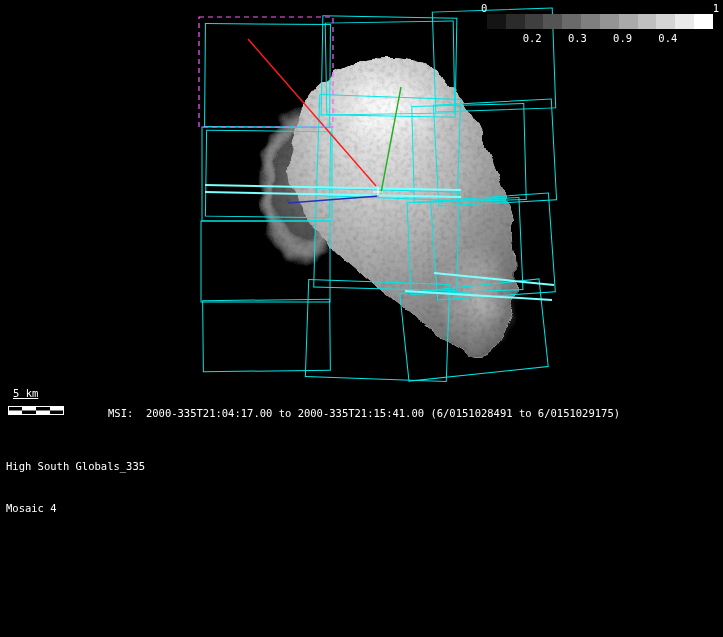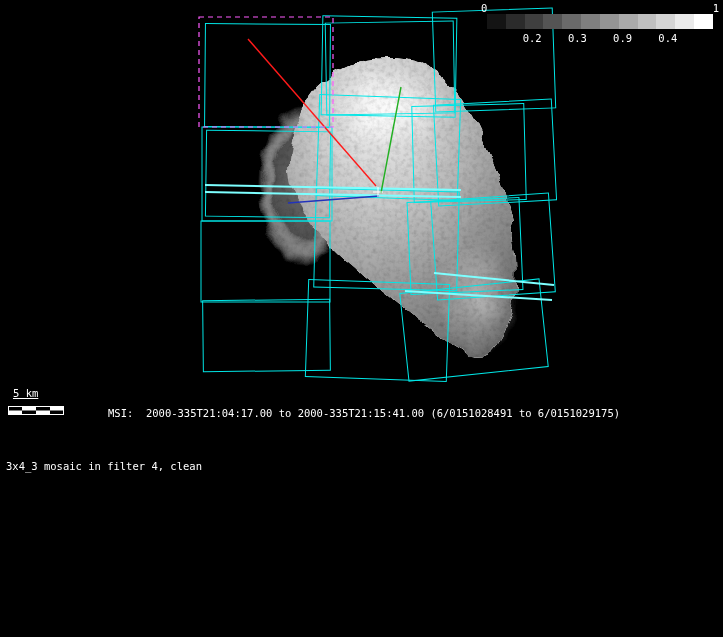--- a/index.html
+++ b/index.html
@@ -137,16 +137,17 @@
       <rect x="28" y="0" width="14" height="4.5" fill="#000000"></rect>
       <rect x="14" y="4.5" width="14" height="4.5" fill="#000000"></rect>
       <rect x="42" y="4.5" width="14" height="4.5" fill="#000000"></rect>
       <rect x="0.5" y="0.5" width="55" height="8" fill="none" stroke="#ffffff"></rect>
     </svg>
   </div>
 
   <div class="statusline">MSI:  2000-335T21:04:17.00 to 2000-335T21:15:41.00 (6/0151028491 to 6/0151029175)</div>
 
   <div class="infoblock">
-    <div>3x4_3 mosaic in filter 4, clean</div>
+    <div>High South Globals_335</div>
+    <div>Mosaic 4</div>
   </div>
 
 </div>
 
 </body></html>

